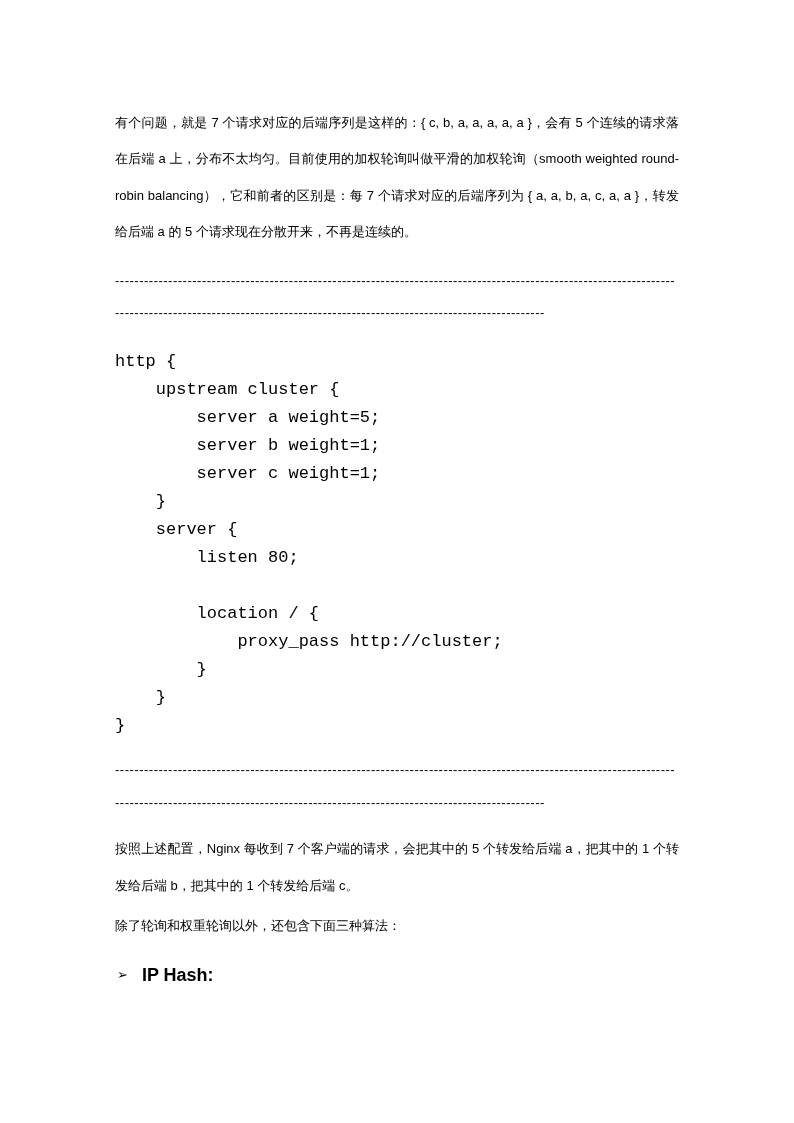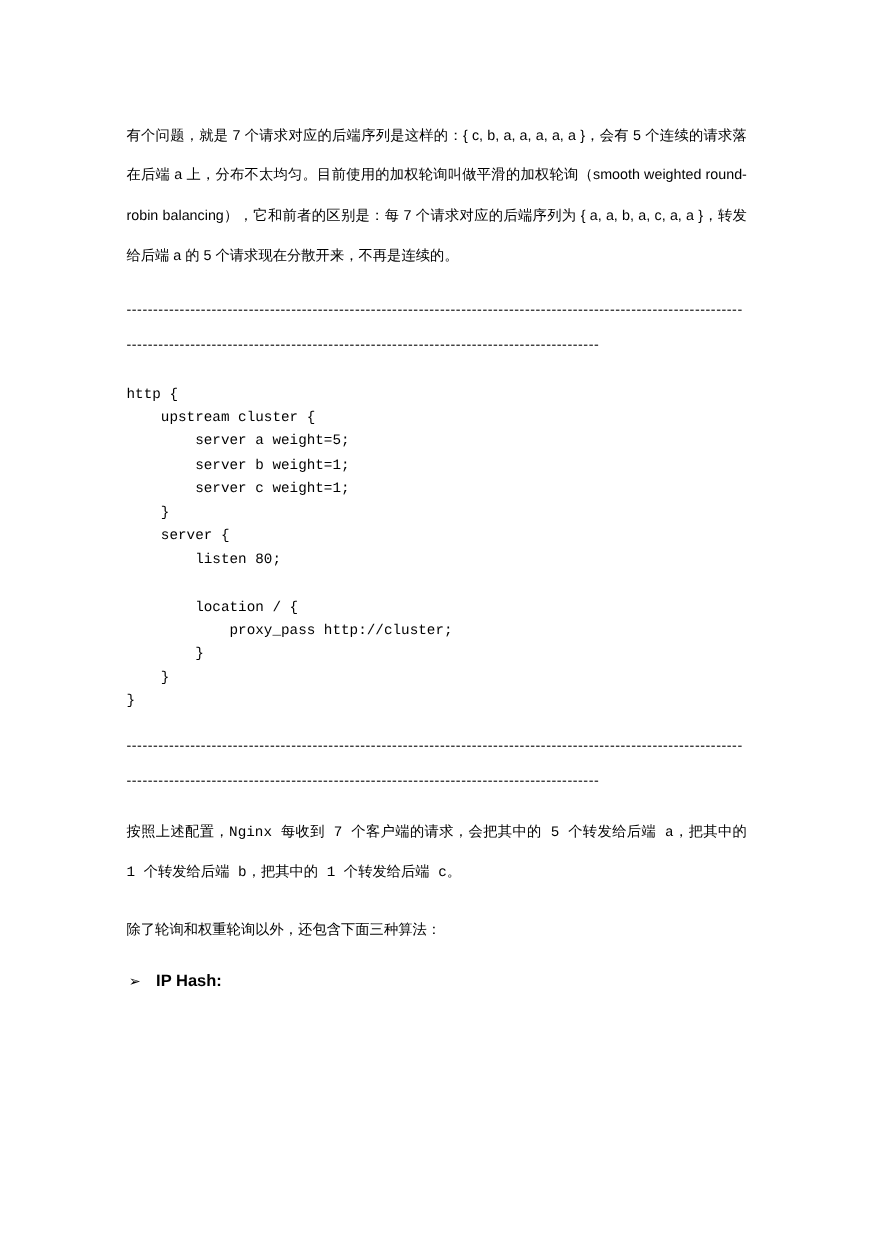--- a/index.html
+++ b/index.html
@@ -29,55 +29,54 @@
       margin-top: 2px;
     }
     .divider {
       margin-top: 14px;
       line-height: 2.5;
       word-break: break-all;
       letter-spacing: 0.5px;
     }
     .code-block {
       font-family: "Courier New", monospace;
-      font-size: 13px;
+      font-size: 17px;
       line-height: 1.65;
       white-space: pre;
       margin-top: 18px;
       margin-bottom: 0;
     }
     .divider2 {
       margin-top: 14px;
       line-height: 2.5;
       word-break: break-all;
       letter-spacing: 0.5px;
     }
     .para2 {
       line-height: 2.8;
       text-align: justify;
       margin-top: 12px;
-      font-family: Liberation Mono, monospace;
     }
     .para3 {
       line-height: 2.2;
-      margin-top: 20px;
+      margin-top: 8px;
     }
     .bullet-line {
       margin-top: 20px;
       display: flex;
       align-items: center;
     }
     .bullet-icon {
       font-size: 13px;
       margin-right: 14px;
       margin-left: 2px;
     }
     .bullet-text {
       font-weight: bold;
-      font-size: 15px;
+      font-size: 18px;
     }
   </style>
 </head>
 <body>
 
 <div class="content">
   <p class="para">有个问题，就是 7 个请求对应的后端序列是这样的：{ c, b, a, a, a, a, a }，会有 5 个连续的请求落在后端 a 上，分布不太均匀。目前使用的加权轮询叫做平滑的加权轮询（smooth weighted round-robin balancing），它和前者的区别是：每 7 个请求对应的后端序列为 { a, a, b, a, c, a, a }，转发给后端 a 的 5 个请求现在分散开来，不再是连续的。</p>
   <div class="divider">-------------------------------------------------------------------------------------------------------------------------------------------------------------------------------------------------------------</div>
   <pre class="code-block">http {
     upstream cluster {

